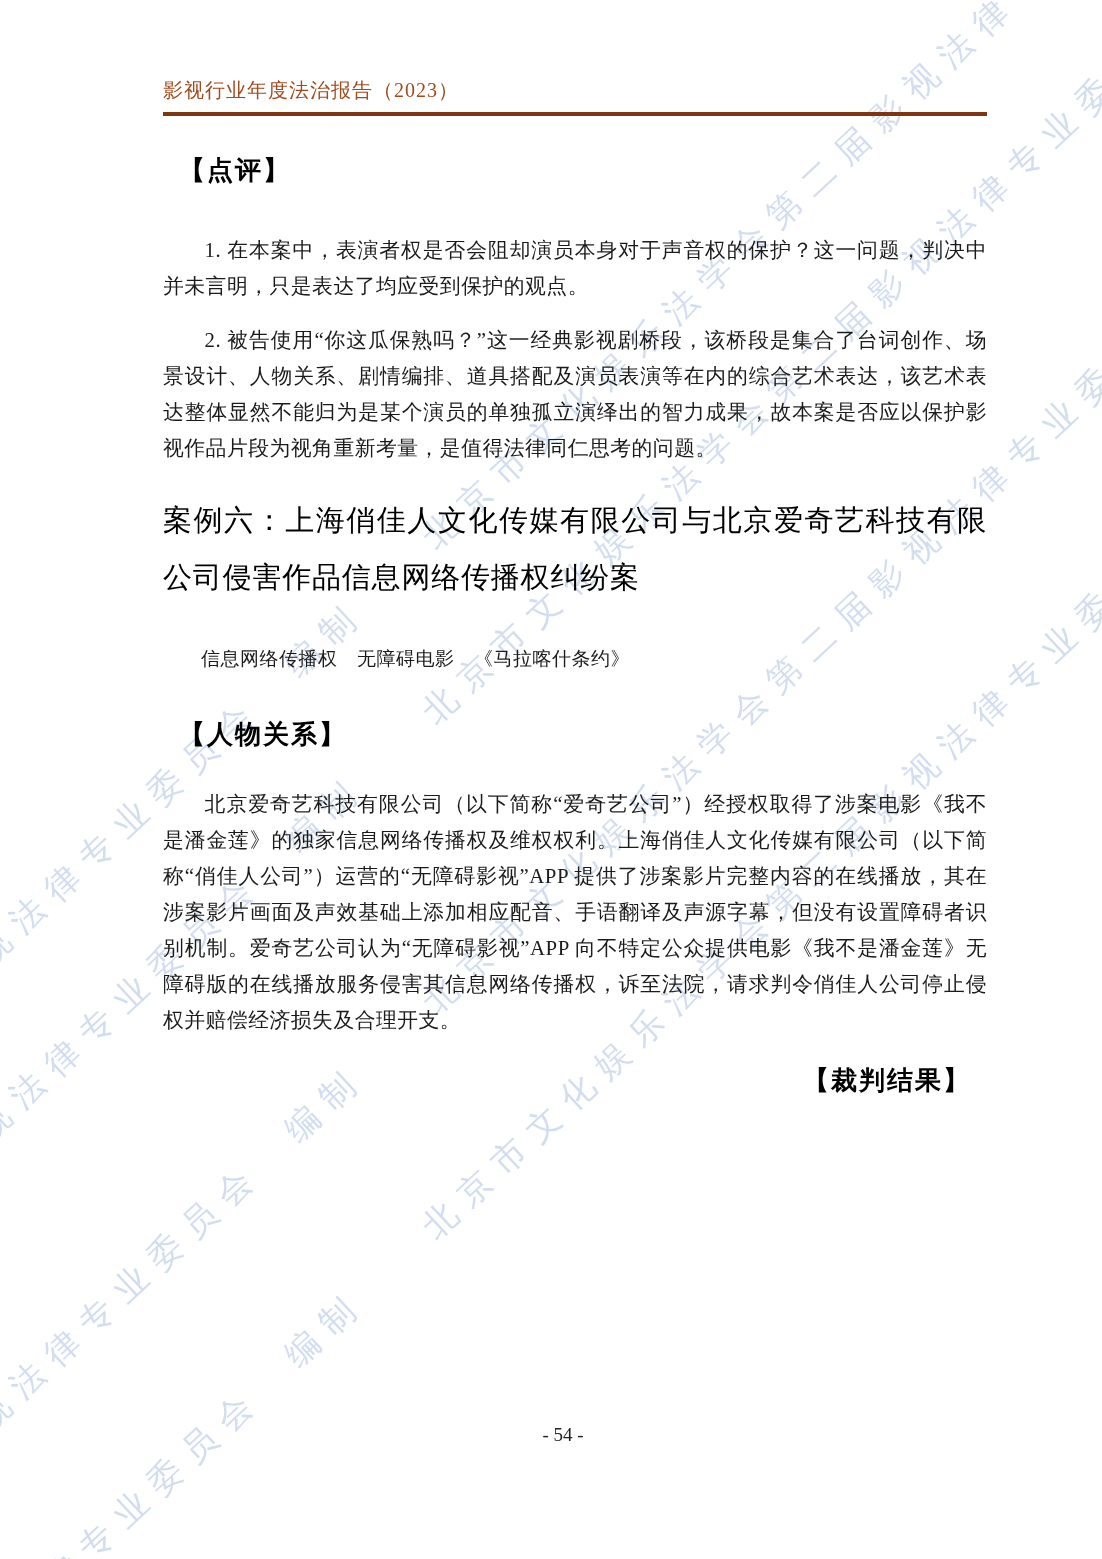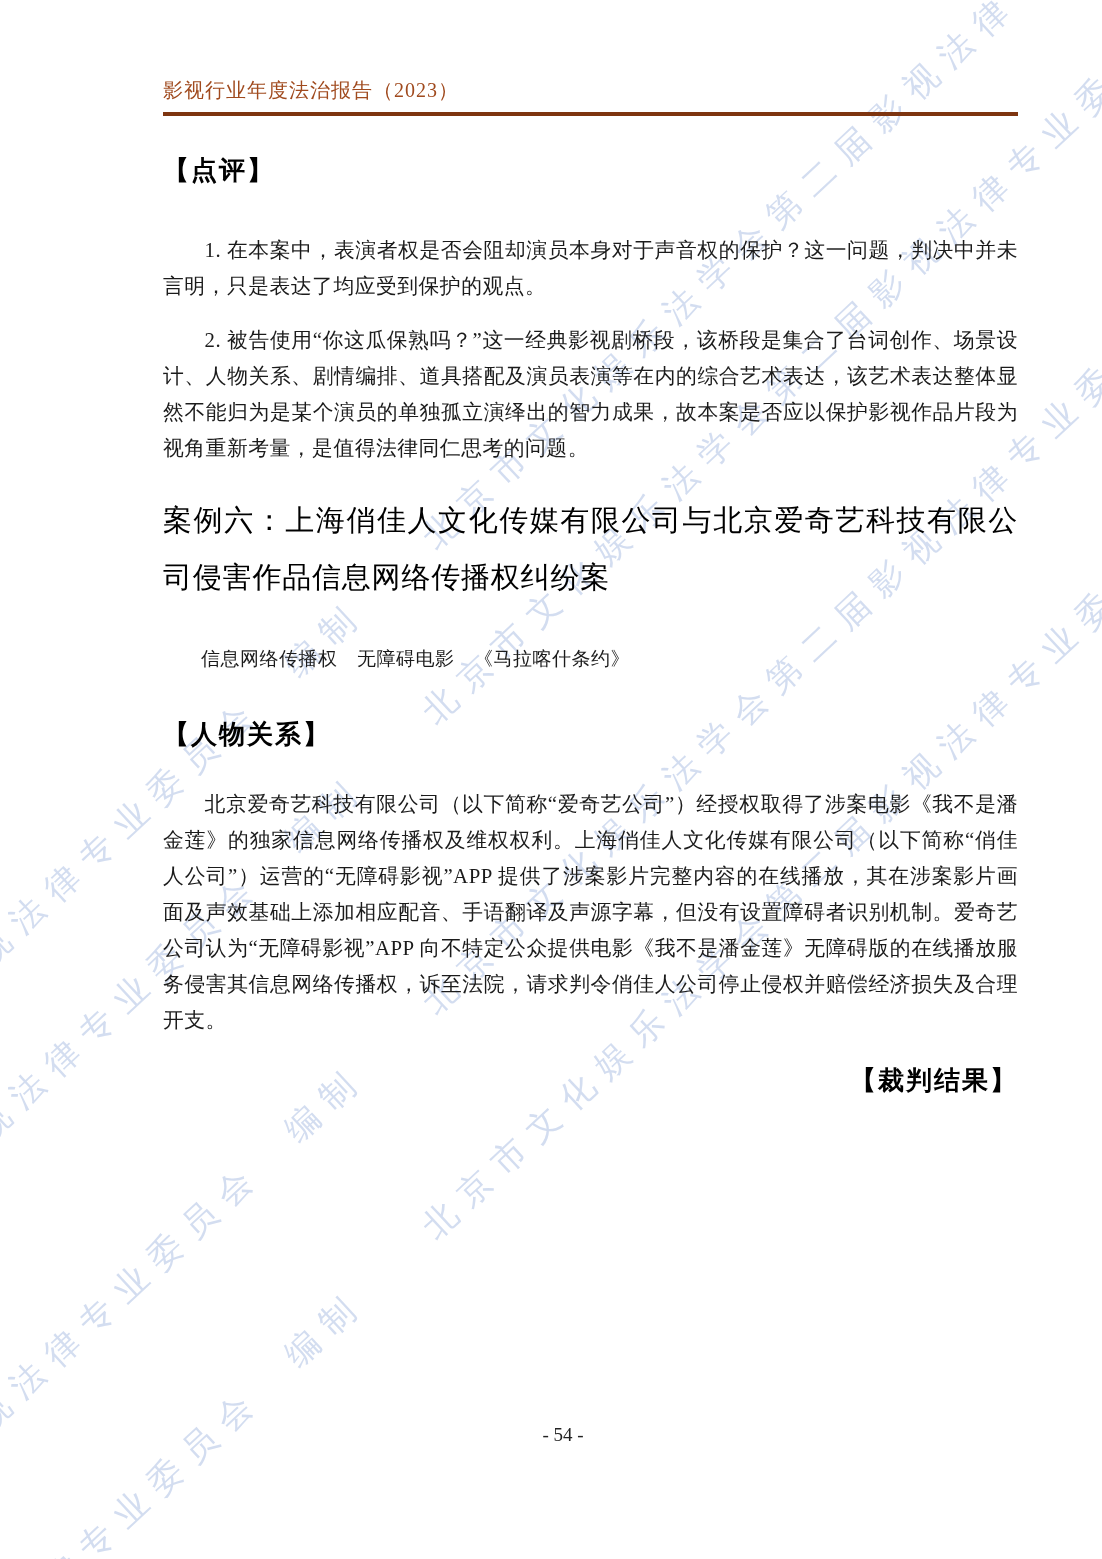--- a/index.html
+++ b/index.html
@@ -32,36 +32,36 @@
     transform-origin: 0 50%;
   }
   .wm-1 { top: 1385px; }
   .wm-2 { top: 1560px; }
   .wm-3 { top: 1850px; }
   .wm-4 { top: 2075px; }
   
   .content {
     position: relative;
     z-index: 1;
-    padding: 76px 84px 0 163px;
+    padding: 76px 115px 0 163px;
   }
   .header-title {
     font-size: 20px;
     line-height: 28px;
     color: #A04A1E;
     letter-spacing: 1px;
   }
   .header-rule {
     margin-top: 8px;
     height: 4px;
     background: #7E3510;
     border: none;
   }
   .bracket-heading {
-    margin: 0;
+    margin: 16px;
     margin-top: 36px;
     font-size: 26px;
     line-height: 38px;
     font-weight: bold;
     color: #000000;
     letter-spacing: 2px;
   }
   .bh-keywords   { margin-top: 42px; }
   .bh-facts      { margin-top: 40px; }
   .bh-result     { margin-top: 24px; text-align: right; }

